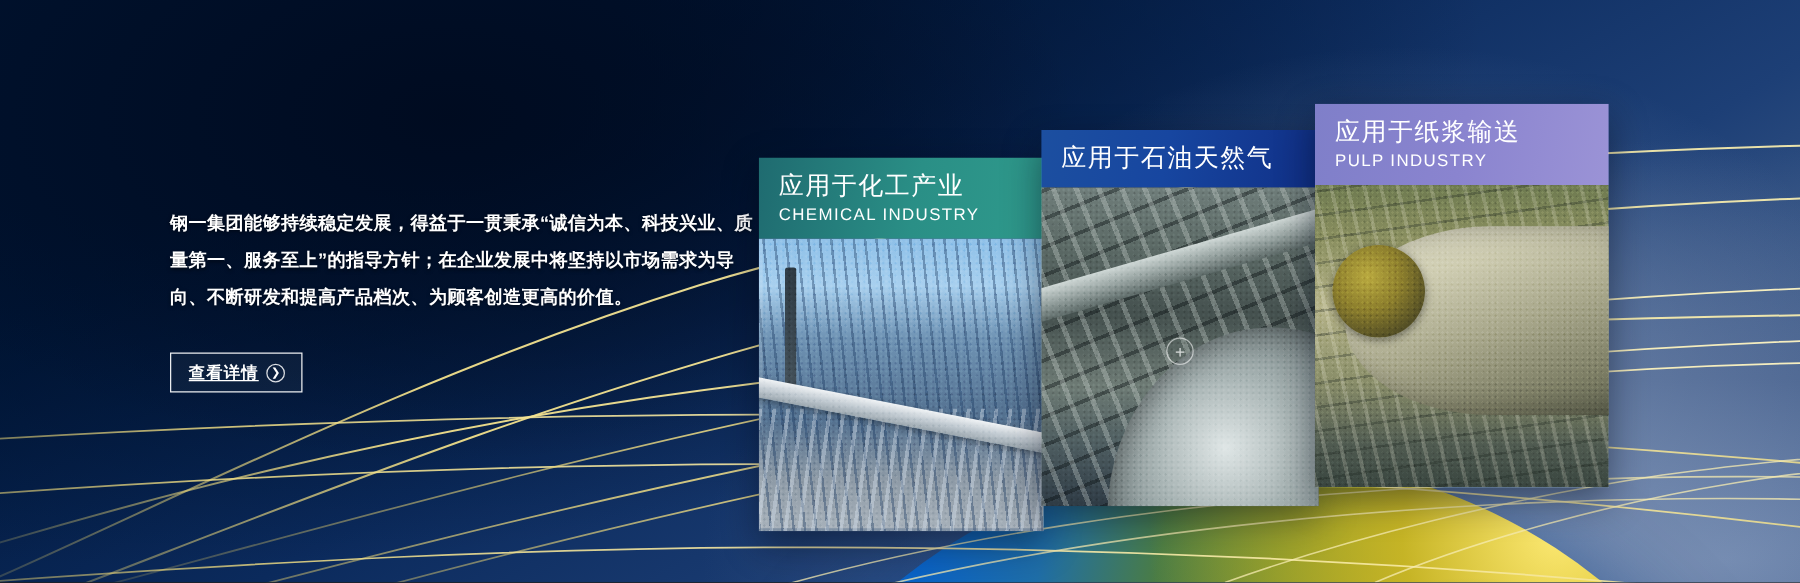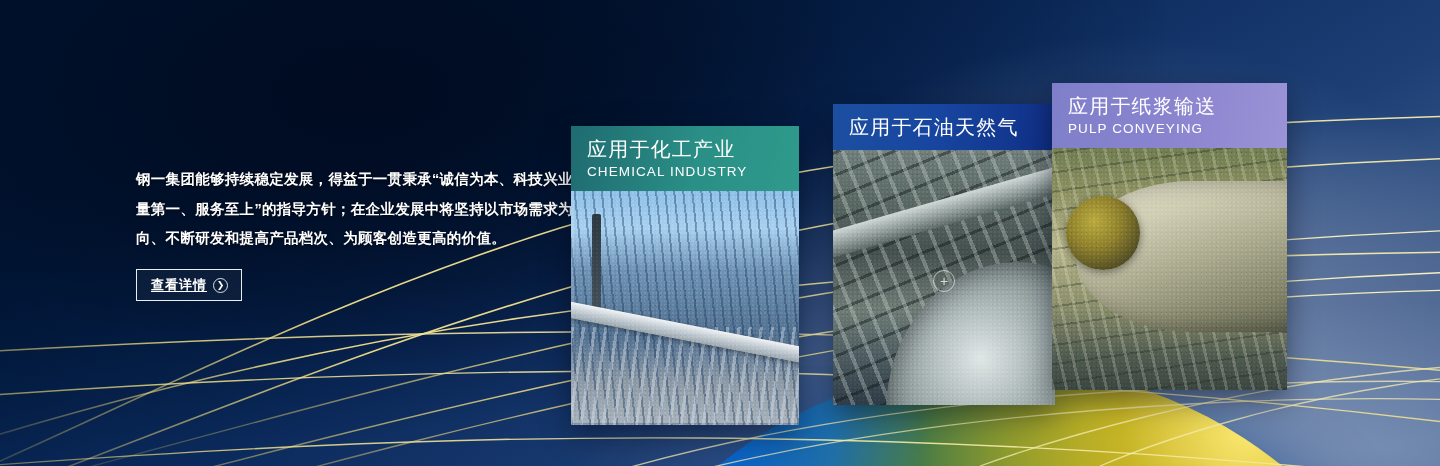--- a/index.html
+++ b/index.html
@@ -63,21 +63,21 @@
     white-space:nowrap;
   }
   .desc{
     margin-top:32px;
     font-size:14.5px; line-height:2.05; color:#ffffff; font-weight:700;
     letter-spacing:.3px;
     text-shadow:0 1px 3px rgba(0,0,0,.55);
   }
   .cta{
     display:inline-flex; align-items:center; gap:6px;
-    margin-top:15px; padding:6px 13px 6px 14px;
+    margin-top:28px; padding:6px 13px 6px 14px;
     border:1px solid rgba(255,255,255,.92);
     color:#ffffff; font-size:13px; font-weight:700; letter-spacing:1px;
     background:rgba(255,255,255,.04);
     text-decoration:none;
     cursor:pointer;
   }
   .cta .cta-label{ text-decoration:underline; text-underline-offset:2px; }
   .cta .arrow-circle{
     width:15px; height:15px; border-radius:50%;
     border:1px solid rgba(255,255,255,.85);
@@ -88,21 +88,21 @@
   
   .card{ position:absolute; overflow:hidden;
     box-shadow:0 10px 28px rgba(0,8,24,.48); }
   .card .cap{ position:relative; padding:11px 16px 10px 16px; color:#fff; }
   .card .cap-cn{ font-size:20px; letter-spacing:1.2px; line-height:1.25; font-weight:400; }
   .card .cap-en{ font-size:13.5px; letter-spacing:1.1px; line-height:1.3; margin-top:1px; font-weight:400; }
   .card .photo{ position:relative; width:100%; flex:1 1 auto; overflow:hidden; }
   .card-inner{ display:flex; flex-direction:column; width:100%; height:100%; }
 
   
-  #card-chemical{ left:571px; top:126px; width:228px; height:299px; }
+  #card-chemical{ left:607px; top:126px; width:228px; height:299px; }
   #card-chemical .cap{ background:linear-gradient(100deg,#1f6b70 0%,#2a8f86 55%,#2f9a8c 100%); }
   #card-chemical .photo{ background:linear-gradient(to bottom,#8ec0e8 0%,#a8d0ef 16%,#6f93b4 34%,#53708f 62%,#8d9aa6 82%,#a8b2bb 100%); }
 
   
   #card-oil{ left:833px; top:104px; width:222px; height:301px; }
   #card-oil .cap{ background:linear-gradient(100deg,#1c4fa0 0%,#1746a0 45%,#102f86 100%); }
   #card-oil .photo{ background:linear-gradient(to bottom,#6f7d7a 0%,#5c6a66 18%,#44504e 40%,#6d7a74 62%,#4b5a5e 82%,#2e3a44 100%); }
 
   
   #card-pulp{ left:1052px; top:83px; width:235px; height:307px; }
@@ -268,21 +268,21 @@
         <div class="tex grain"></div>
         <div class="plus-badge">+</div>
       </div>
     </div>
   </div>
 
   <div class="card" id="card-pulp">
     <div class="card-inner">
       <div class="cap">
         <div class="cap-cn">应用于纸浆输送</div>
-        <div class="cap-en">PULP CONVEYING</div>
+        <div class="cap-en">PULP INDUSTRY</div>
       </div>
       <div class="photo">
         <div class="tex pulp"></div>
         <div class="tex pulp-roll"></div>
         <div class="tex pulp-hub"></div>
         <div class="tex grain"></div>
       </div>
     </div>
   </div>
 

